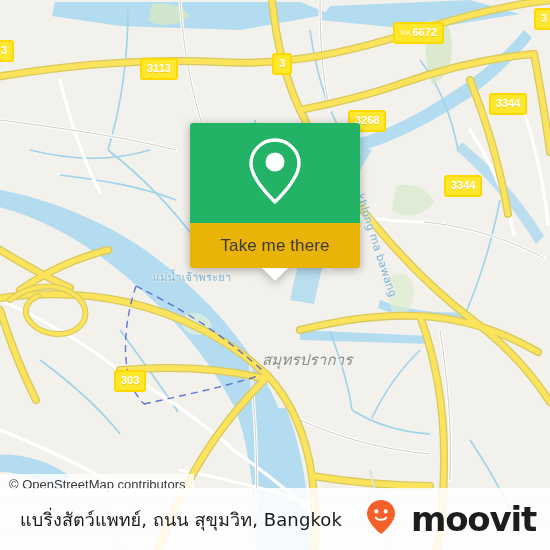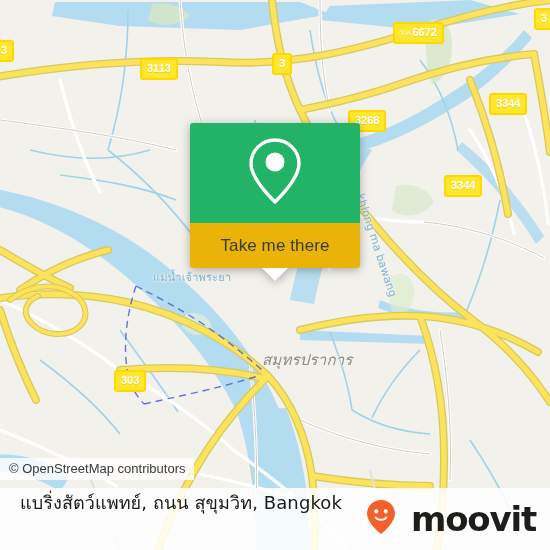--- a/index.html
+++ b/index.html
@@ -92,33 +92,34 @@
     transform: translateX(-50%);
     width: 0; height: 0;
     border-left: 13px solid transparent;
     border-right: 13px solid transparent;
     border-top: 13px solid #ffffff;
   }
 
   
   #attrib {
     position: absolute;
-    left: 0; top: 458px;
+    left: 0; top: 474px;
     padding: 3px 8px 4px 9px;
     background: rgba(255,255,255,.80);
     color: #3a3a3a;
     font-size: 13px;
     white-space: nowrap;
   }
   #footer {
     position: absolute;
     left: 0; right: 0; bottom: 0;
     height: 62px;
     background: rgba(255,255,255,.86);
     display: flex;
+    align-items: center;
     justify-content: space-between;
     padding: 0 14px 0 20px;
   }
   #footer-title {
     font-family: "DejaVu Sans", sans-serif;
     font-size: 18px;
     color: #1b1b1b;
     white-space: nowrap;
     letter-spacing: .1px;
   }

